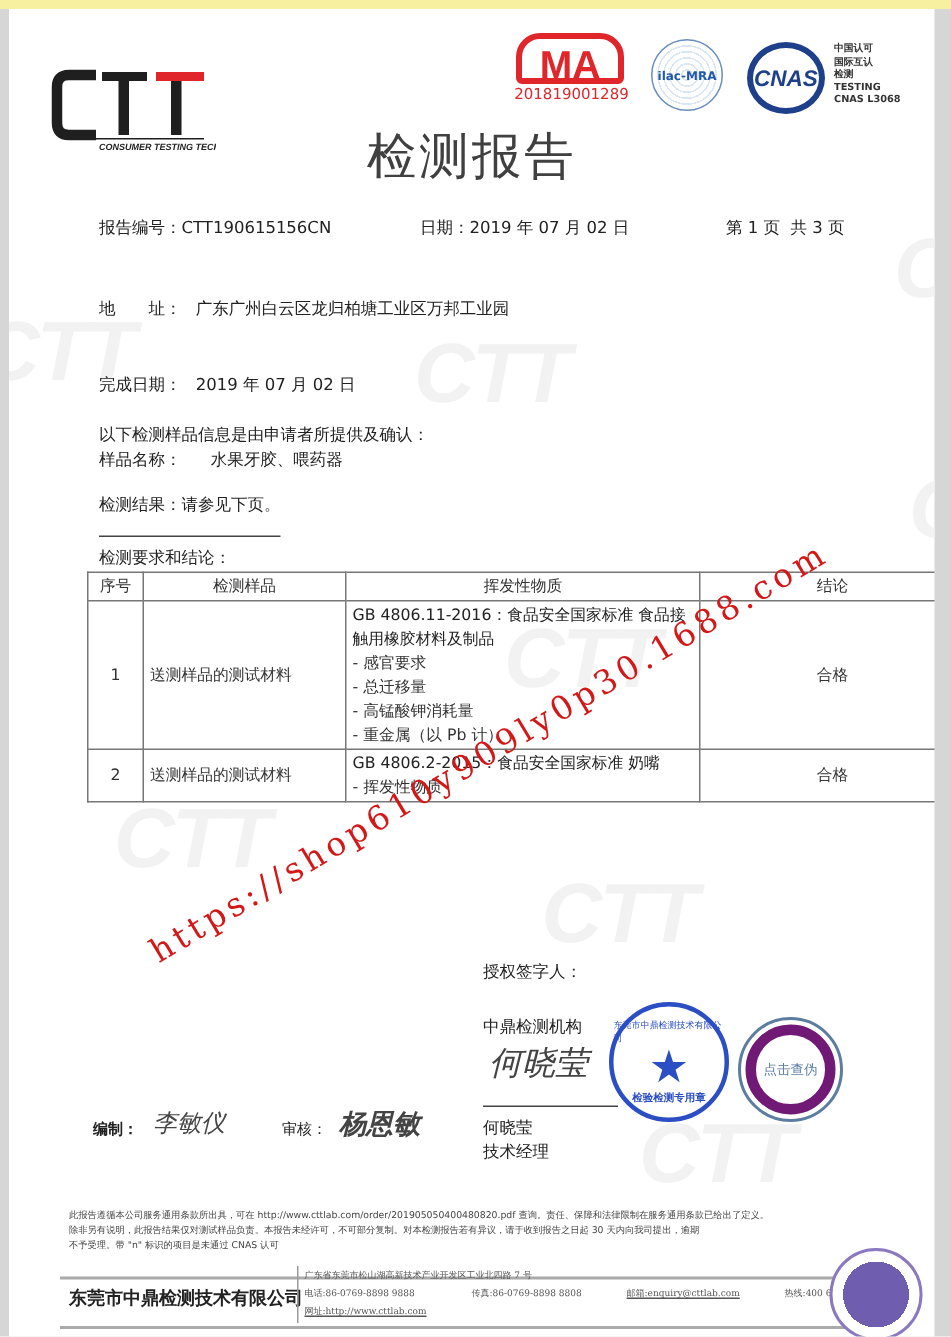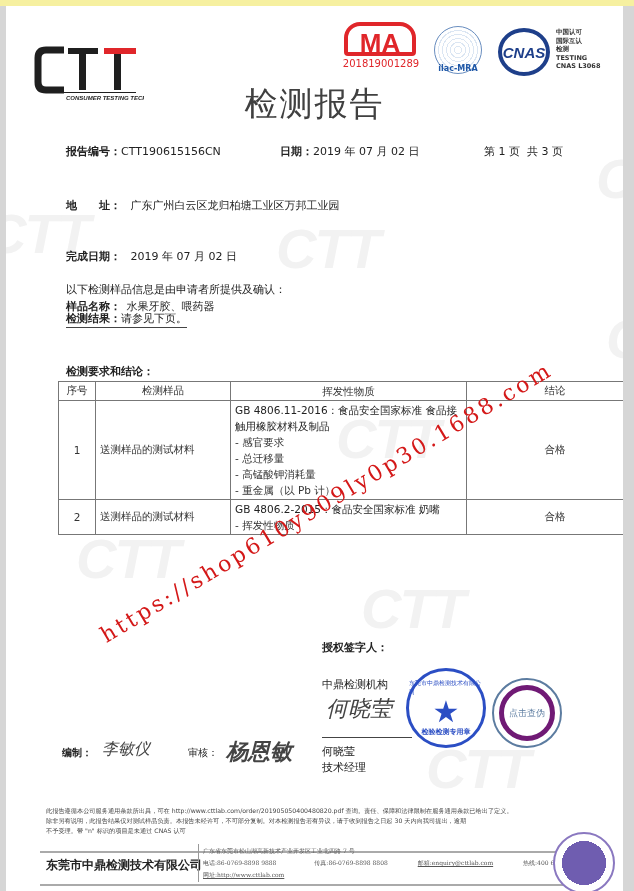--- a/index.html
+++ b/index.html
@@ -11,43 +11,43 @@
   .wm { position:absolute; font-family:"Liberation Sans",sans-serif; font-weight:bold; font-style:italic;
         color:#f2f2f2; font-size:56px; letter-spacing:-2px; }
   
   .ctt-logo { left:28px; top:38px; width:110px; height:60px; }
   .cma { left:334px; top:16px; width:82px; height:48px; }
   .cma-box { position:absolute; left:4px; top:0; width:72px; height:34px; border:4px solid #e0262a; border-radius:16px 16px 4px 4px;
              color:#e0262a; font-weight:bold; font-size:26px; text-align:center; line-height:34px; font-family:"Liberation Sans",sans-serif; box-sizing:border-box; }
   .cma-num { position:absolute; left:0; top:36px; width:82px; text-align:center; font-size:10px; color:#e0262a; }
   .ilac { left:428px; top:20px; width:46px; height:46px; border-radius:50%; border:1px solid #6b8fc0;
           background:repeating-radial-gradient(circle,#fff 0 3px,#dbe6f3 3px 4px); color:#1f58a8; font-size:8px; font-weight:bold;
-          display:flex; align-items:flex-end; justify-content:center; }
+          display:flex; align-items:center; justify-content:center; }
   .cnas { left:492px; top:22px; width:52px; height:48px; border-radius:50%; border:4px solid #1e3f8a; box-sizing:border-box;
           color:#1e3f8a; font-weight:bold; font-style:italic; font-size:15px; display:flex; align-items:center; justify-content:center; font-family:"Liberation Sans",sans-serif; }
   .cnas-text { left:550px; top:22px; font-size:6.5px; line-height:8.5px; color:#333; font-weight:bold; }
   .title { left:0; top:76px; width:617px; text-align:center; font-size:33px; letter-spacing:2px; font-family:"DejaVu Serif",serif; color:#404040; }
   .info { font-size:11px; color:#222; }
-  .lbl { font-weight:bold; }
+  .lbl { font-weight:normal; }
   table.tbl { position:absolute; left:52px; top:375px; width:586px; border-collapse:collapse; font-size:10.5px; color:#333; }
   table.tbl th, table.tbl td { border:1px solid #777; padding:1px 4px; font-weight:normal; }
   table.tbl th { text-align:center; height:14px; }
   .c-no { width:28px; text-align:center; }
   .c-sample { width:126px; }
   .c-std { width:227px; line-height:16px; }
   .c-res { text-align:center; }
   .stdtitle { color:#222; }
   .url-wm { left:90px; top:620px; transform-origin:0 0; transform:rotate(-31deg); color:#d41818; font-size:22px;
             font-family:"DejaVu Serif",serif; letter-spacing:3px; white-space:nowrap; }
   .stamp-blue { left:400px; top:662px; width:80px; height:80px; border-radius:50%; border:3px solid #2b4ec4; box-sizing:border-box;
                 color:#2b4ec4; display:flex; align-items:center; justify-content:center; flex-direction:column; font-size:7px; }
   .stamp-blue .star { font-size:30px; line-height:30px; }
   .stamp-gray { left:486px; top:672px; width:70px; height:70px; border-radius:50%; border:2px solid #5c7ca0; box-sizing:border-box;
                 display:flex; align-items:center; justify-content:center; }
-  .stamp-gray .inner { width:46px; height:46px; border-radius:50%; border:5px solid #701a75; display:flex; align-items:center; justify-content:center;
+  .stamp-gray .inner { width:46px; height:46px; border-radius:50%; border:7px solid #701a75; display:flex; align-items:center; justify-content:center;
                        font-size:9px; color:#5c7ca0; }
   .sig { font-family:"DejaVu Serif",serif; font-style:italic; color:#444; }
   .disclaimer { left:40px; top:800px; width:540px; font-size:6.2px; line-height:10px; color:#444; }
   .footer-line { left:34px; top:845px; width:525px; height:2px; background:#aaa; }
   .footer-line2 { left:34px; top:878px; width:525px; height:2px; background:#aaa; }
   .footer-co { left:40px; top:851px; font-size:12px; font-weight:bold; color:#222; }
   .footer-vsep { left:192px; top:838px; width:1px; height:38px; background:#999; }
   .footer-addr { left:197px; top:839px; font-size:6px; color:#555; line-height:12px; width:380px; font-family:"DejaVu Serif",serif; }
   .purple-stamp { left:547px; top:826px; width:62px; height:62px; border-radius:50%; border:2px solid #8a78c0; box-sizing:border-box;
                   background:radial-gradient(circle,#6f5db0 0 22px,#fff 22px); }
@@ -115,24 +115,24 @@
   </div>
 
   <div class="abs info" style="left:60px;top:243px;">
     <span class="lbl">完成日期：</span>
     <span style="margin-left:6px;">2019 年 07 月 02 日</span>
   </div>
 
   <div class="abs info" style="left:60px;top:276px;font-family:'DejaVu Serif',serif;">以下检测样品信息是由申请者所提供及确认：</div>
   <div class="abs info" style="left:60px;top:293px;">
     <span class="lbl">样品名称：</span>
-    <span style="margin-left:2px;font-family:'DejaVu Serif',serif;">水果牙胶、喂药器</span>
-  </div>
-
-  <div class="abs info" style="left:60px;top:305px;border-bottom:1px solid #444;padding-bottom:1px;">
+    <span style="margin-left:16px;font-family:'DejaVu Serif',serif;">水果牙胶、喂药器</span>
+  </div>
+
+  <div class="abs info" style="left:60px;top:323px;border-bottom:1px solid #444;padding-bottom:13px;">
     <span class="lbl">检测结果：</span><span style="font-family:'DejaVu Serif',serif;">请参见下页。</span>
   </div>
 
   <div class="abs info lbl" style="left:60px;top:358px;">检测要求和结论：</div>
 
   <table class="tbl">
     <thead>
       <tr>
         <th class="c-no">序号</th>
         <th class="c-sample">检测样品</th>
@@ -181,21 +181,21 @@
   </div>
   <div class="abs stamp-gray">
     <div class="inner">
         <span>点击查伪</span>
       </div>
   </div>
 
   <div class="abs info" style="left:56px;top:740px;font-size:10px;font-weight:bold;">编制：</div>
   <div class="abs sig" style="left:96px;top:733px;font-size:16px;">李敏仪</div>
   <div class="abs info" style="left:182px;top:740px;font-size:10px;">审核：</div>
-  <div class="abs sig" style="left:220px;top:731px;font-size:22px;font-weight:bold;">杨恩敏</div>
+  <div class="abs sig" style="left:220px;top:731px;font-size:18px;font-weight:bold;">杨恩敏</div>
 
   <div class="abs disclaimer">
     <div>此报告遵循本公司服务通用条款所出具，可在 http://www.cttlab.com/order/2019050504004​80820.pdf 查询。责任、保障和法律限制在服务通用条款已给出了定义。</div>
     <div>除非另有说明，此报告结果仅对测试样品负责。本报告未经许可，不可部分复制。对本检测报告若有异议，请于收到报告之日起 30 天内向我司提出，逾期</div>
     <div>不予受理。带 "n" 标识的项目是未通过 CNAS 认可</div>
   </div>
 
   <div class="abs footer-line"></div>
   <div class="abs footer-co">东莞市中鼎检测技术有限公司</div>
   <div class="abs footer-vsep"></div>

